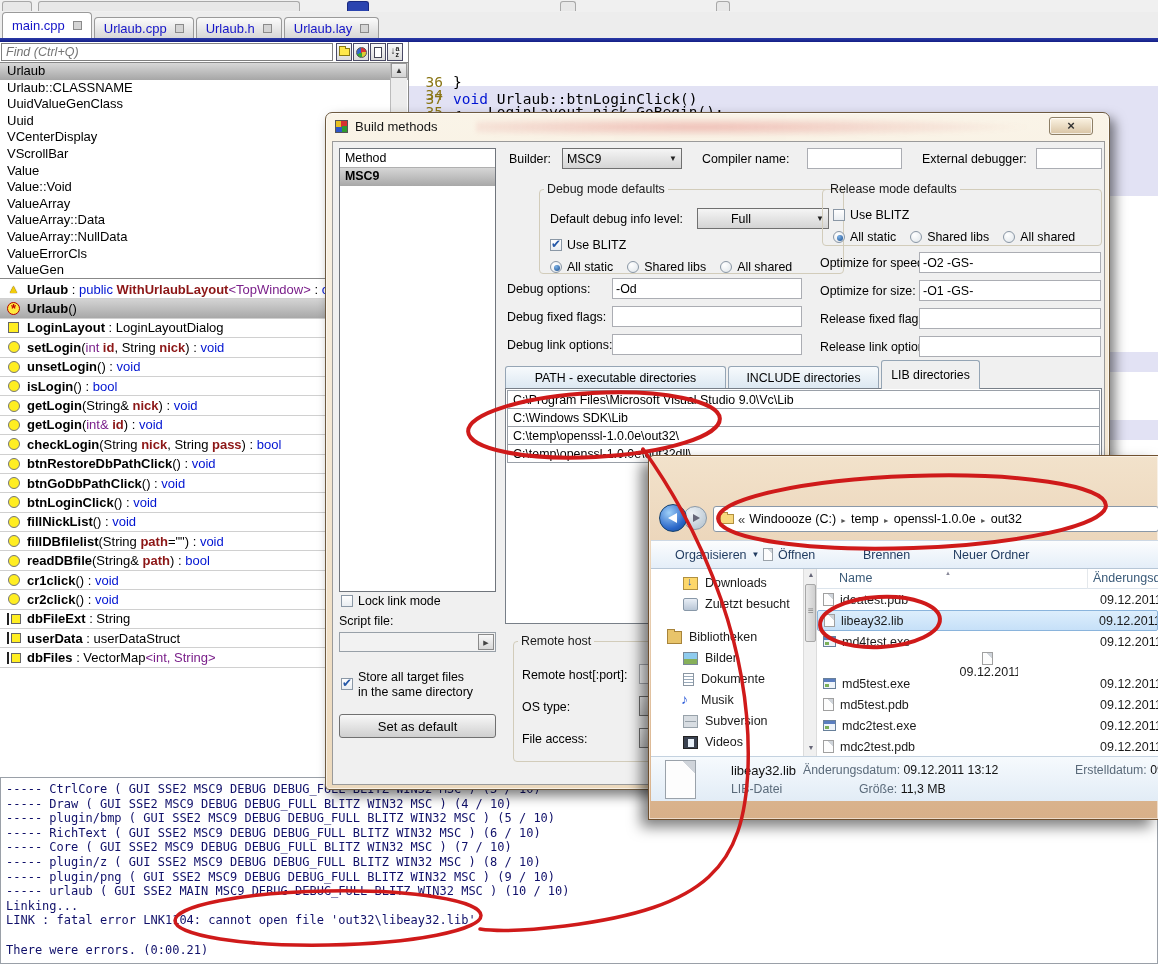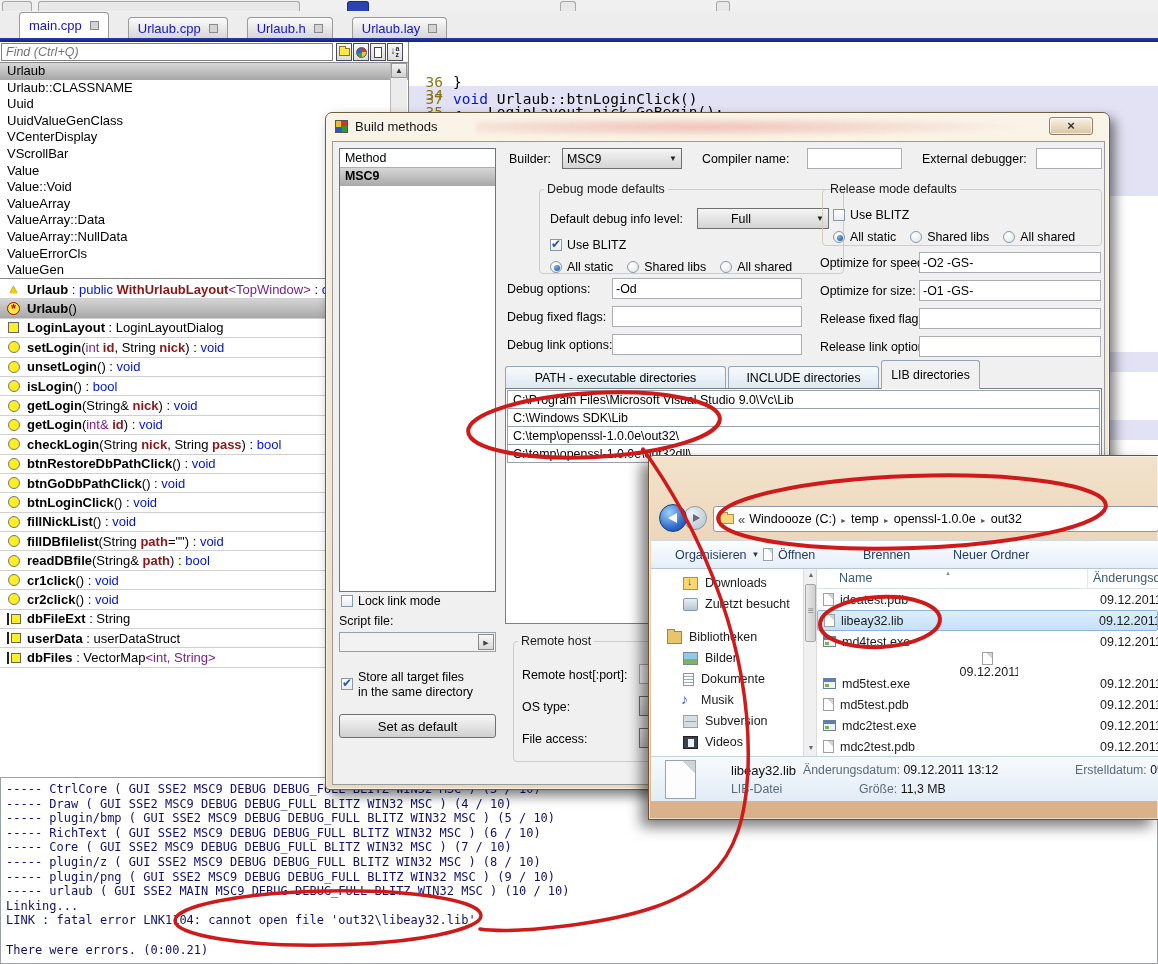--- a/index.html
+++ b/index.html
@@ -6,21 +6,21 @@
   body { font-family:"Liberation Sans",sans-serif; background:#888; }
   #screen { position:relative; width:1158px; height:964px; background:#fff; overflow:hidden; font-family:"Liberation Sans",sans-serif; }
   .abs { position:absolute; }
 
   
   #top-strip { left:0; top:0; width:1158px; height:12px; background:#f0f0f0; }
   .frag { position:absolute; top:1px; height:10px; border:1px solid #a8a8a8; border-bottom:none; background:#e8e8e8; border-radius:3px 3px 0 0; }
 
   
   #tabbar { left:0; top:12px; width:1158px; height:26px; background:#ededed; display:flex; align-items:flex-end; padding-left:2px; }
-  .tab { display:flex; align-items:center; padding:4px 9px; height:21px; margin-right:2px; border:1px solid #9a9a9a; border-bottom:none; border-radius:4px 4px 0 0; background:linear-gradient(#fbfbfb,#d7d7d7);margin-left:17px; }
+  .tab { display:flex; align-items:center; padding:4px 9px; height:21px; margin-right:2px; border:1px solid #9a9a9a; border-bottom:none; border-radius:4px 4px 0 0; background:linear-gradient(#fbfbfb,#d7d7d7); }
   .tab.active { height:26px; background:#fff; position:relative; z-index:2; }
   .tab-label { font-size:13px; color:#1414c8; }
   .tab-box { width:9px; height:9px; border:1px solid #8a8a8a; background:#d4d4d4; margin-left:8px; display:inline-block; }
   #navy-bar { left:0; top:38px; width:1158px; height:4px; background:linear-gradient(#2a3aa8,#141f86); z-index:1; }
 
   
   #find-input { left:1px; top:43px; width:332px; height:18px; border:1px solid #808080; font-size:12.5px; font-style:italic; color:#4a4a4a; padding:0 4px; font-family:"Liberation Sans",sans-serif; background:#fff; }
   .fbtn { position:absolute; top:43px; width:16px; height:18px; border:1px solid #4a4a66; background:linear-gradient(#fafafa,#dcdcdc); display:flex; align-items:center; justify-content:center; }
   .ic-folder { width:11px; height:8px; background:#ffe84a; border:1px solid #8a7a10; position:relative; }
   .ic-folder:before { content:""; position:absolute; left:-1px; top:-3px; width:5px; height:2px; background:#ffe84a; border:1px solid #8a7a10; border-bottom:none; }
@@ -197,22 +197,22 @@
   <div class="fbtn" style="left:370px;">
       <span class="ic-page"></span>
     </div>
   <div class="fbtn" style="left:387px;">
       <span class="ic-sort">↓<i>a<br>z</i></span>
     </div>
 
   <div id="class-list" class="abs">
       <div class="cl-item sel">Urlaub</div>
       <div class="cl-item">Urlaub::CLASSNAME</div>
+      <div class="cl-item">UuidValueGenClass</div>
       <div class="cl-item">Uuid</div>
-      <div class="cl-item">UuidValueGenClass</div>
       <div class="cl-item">VCenterDisplay</div>
       <div class="cl-item">VScrollBar</div>
       <div class="cl-item">Value</div>
       <div class="cl-item">Value::Void</div>
       <div class="cl-item">ValueArray</div>
       <div class="cl-item">ValueArray::Data</div>
       <div class="cl-item">ValueArray::NullData</div>
       <div class="cl-item">ValueErrorCls</div>
       <div class="cl-item">ValueGen</div>
     </div>

